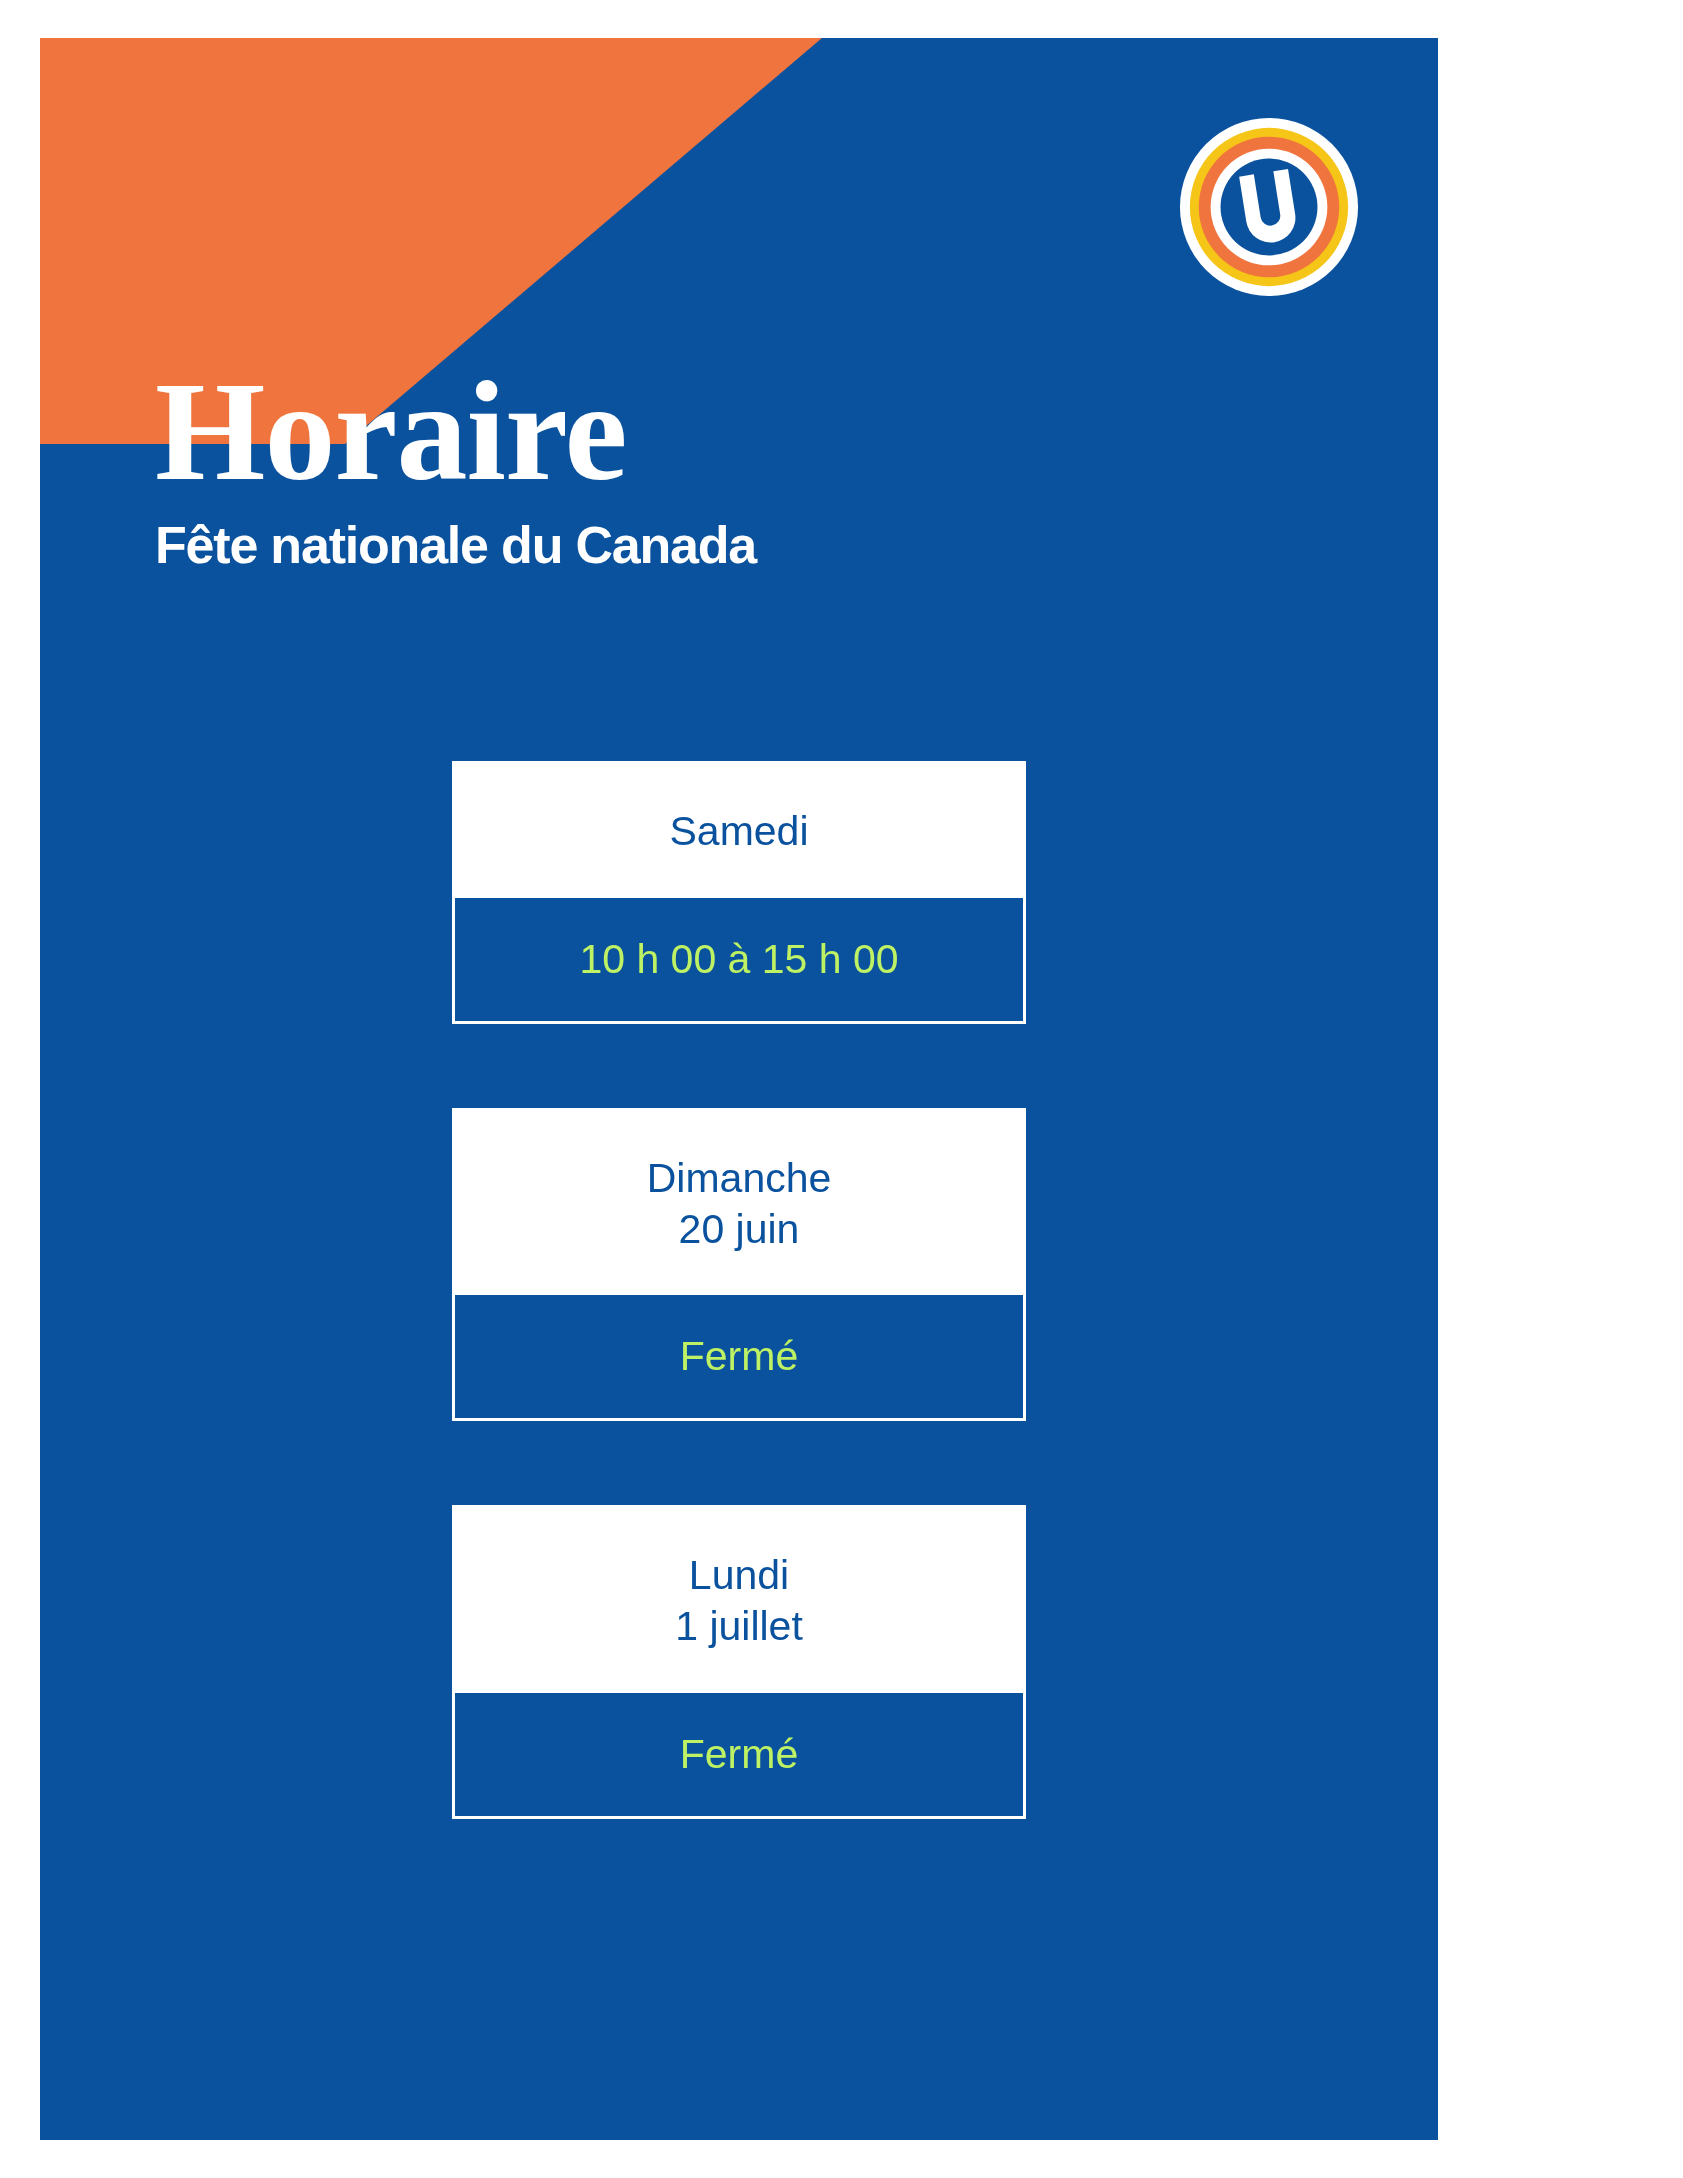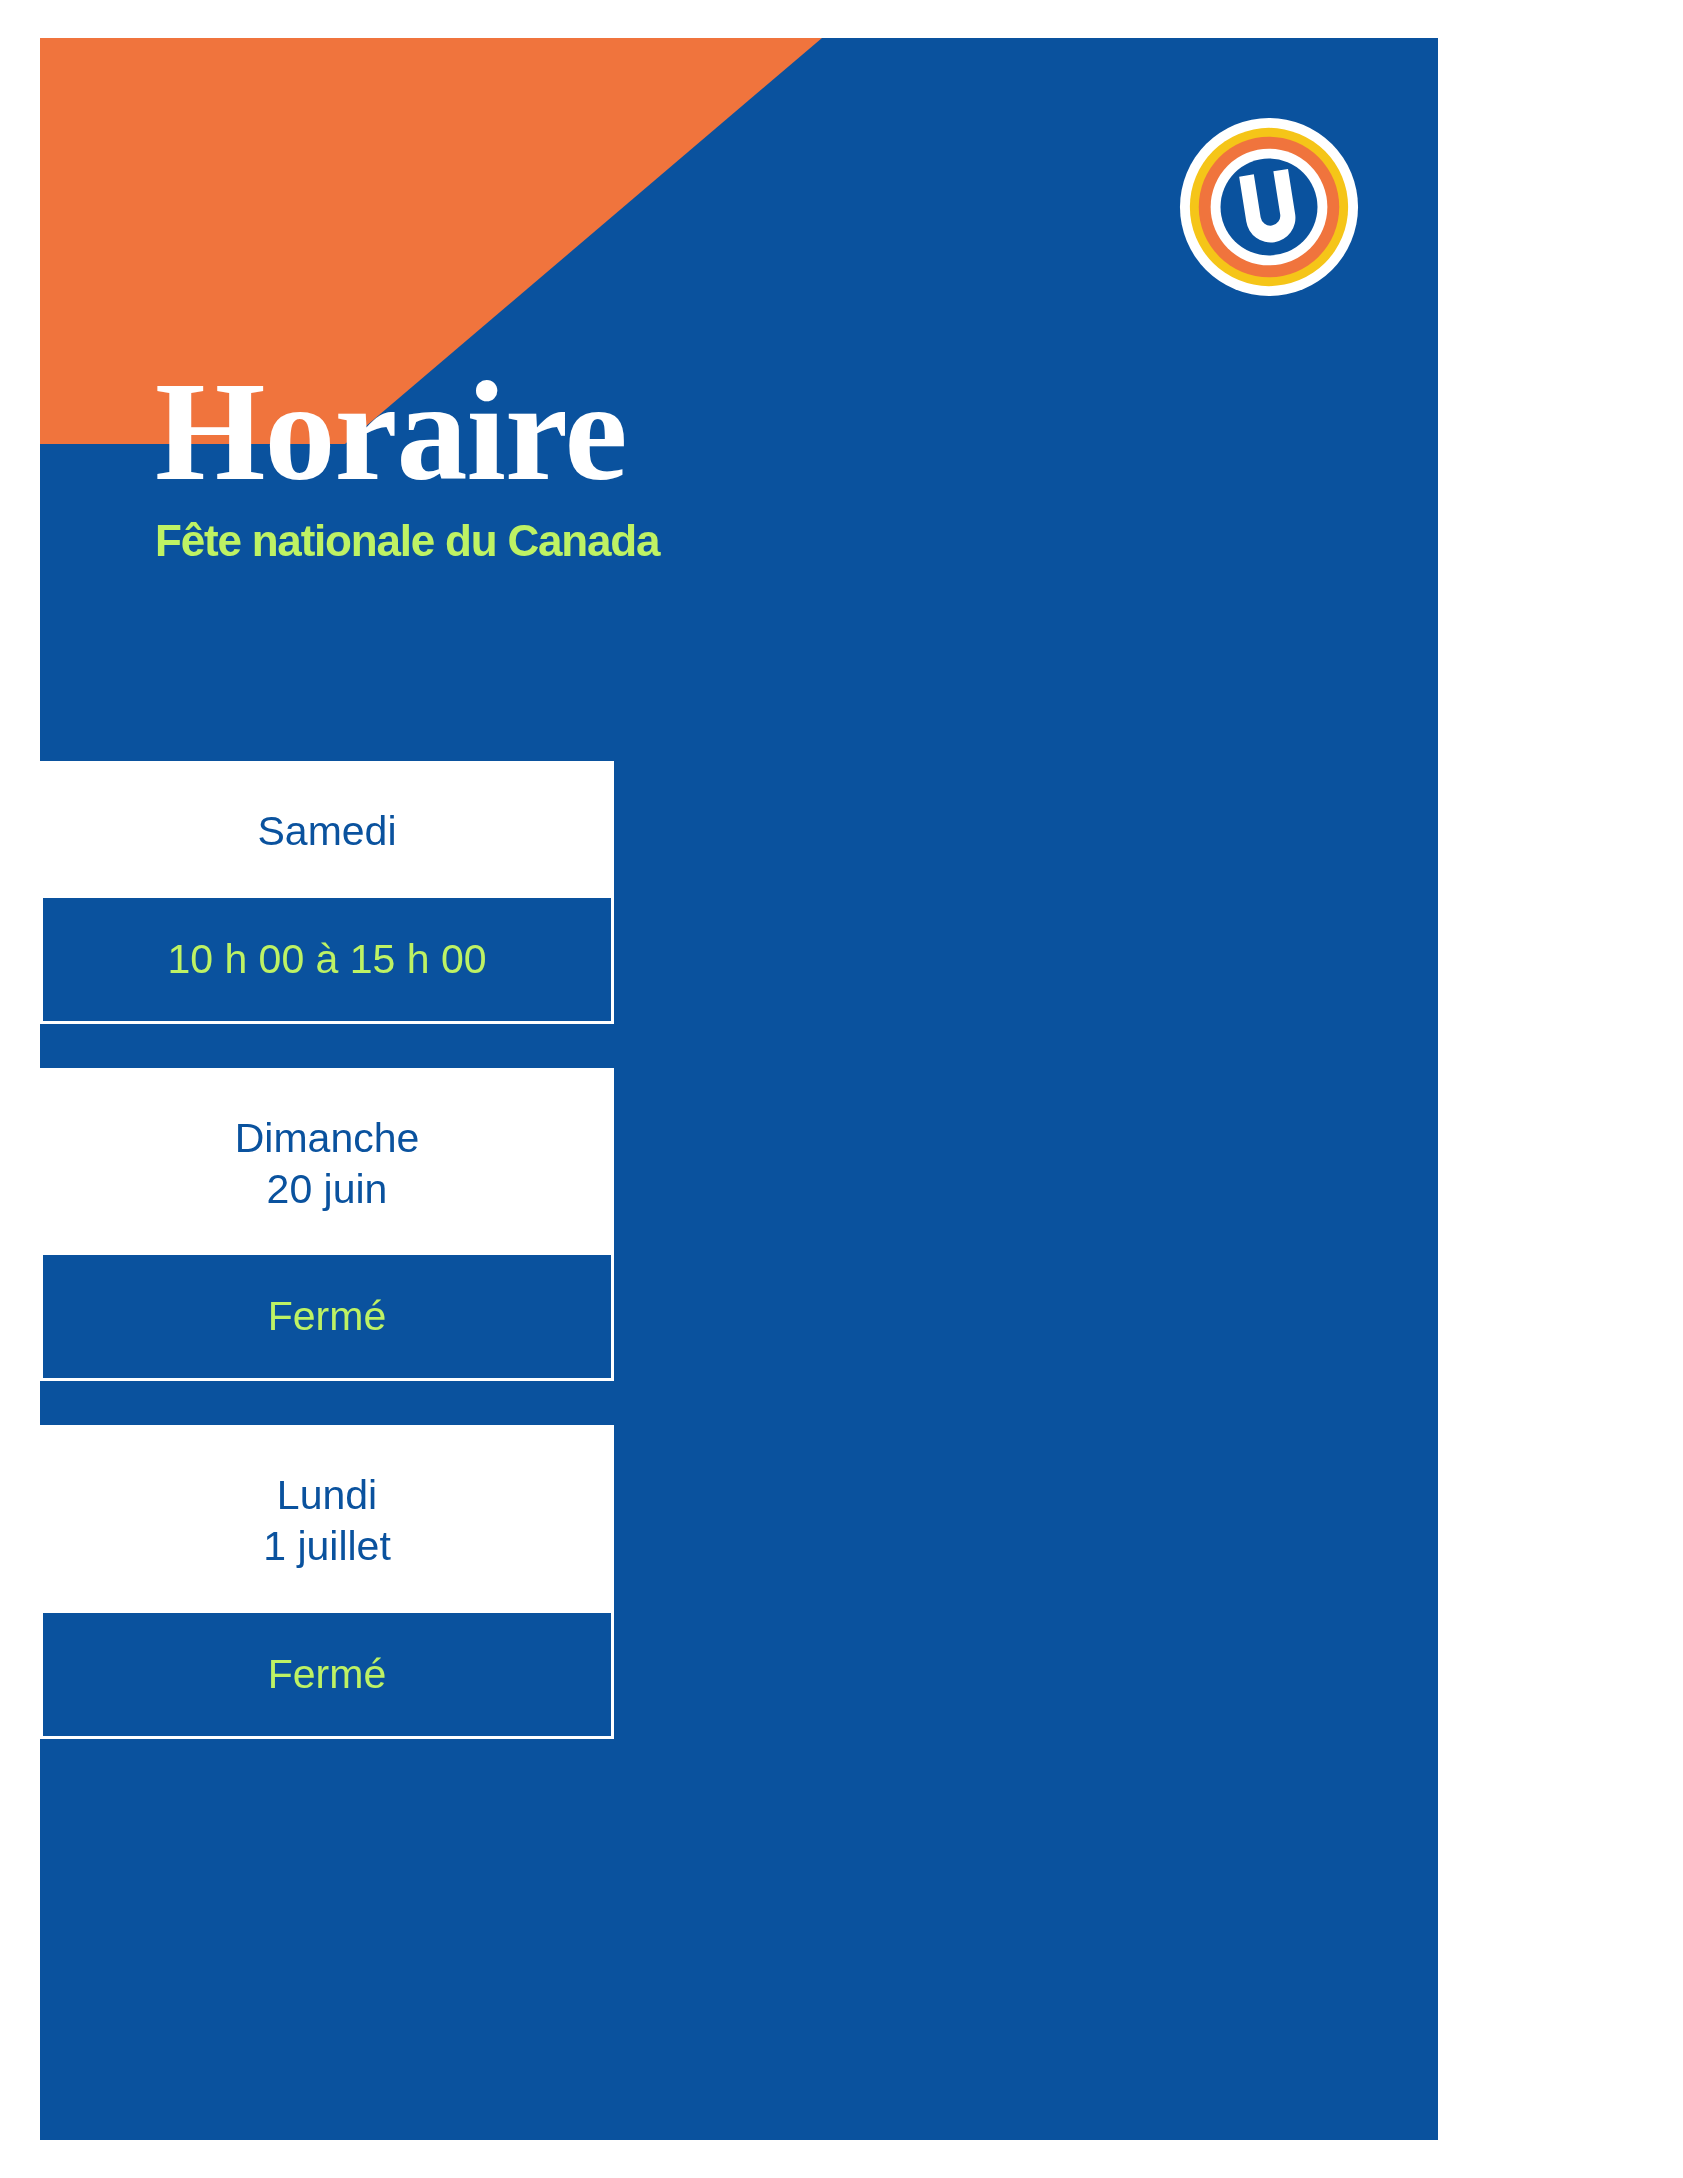--- a/index.html
+++ b/index.html
@@ -62,36 +62,36 @@
     font-weight: bold;
     font-size: 142px;
     line-height: 1.0;
     color: #ffffff;
     letter-spacing: -1px;
     margin: 0;
   }
   .subtitle {
     font-family: "Liberation Sans", sans-serif;
     font-weight: bold;
-    font-size: 44px;
+    font-size: 52px;
     line-height: 1.12;
-    color: #bef264;
+    color: #ffffff;
     letter-spacing: -1.2px;
     margin: 14px 0 0 0;
   }
 
   .cards {
     position: absolute;
     left: 0;
     right: 0;
     top: 723px;
     display: flex;
     flex-direction: column;
-    align-items: flex-start;
-    gap: 44px;
+    align-items: center;
+    gap: 84px;
   }
 
   .card {
     width: 574px;
     border: 3px solid #ffffff;
     box-sizing: border-box;
     background: #0A529E;
   }
   .card-day {
     background: #ffffff;

